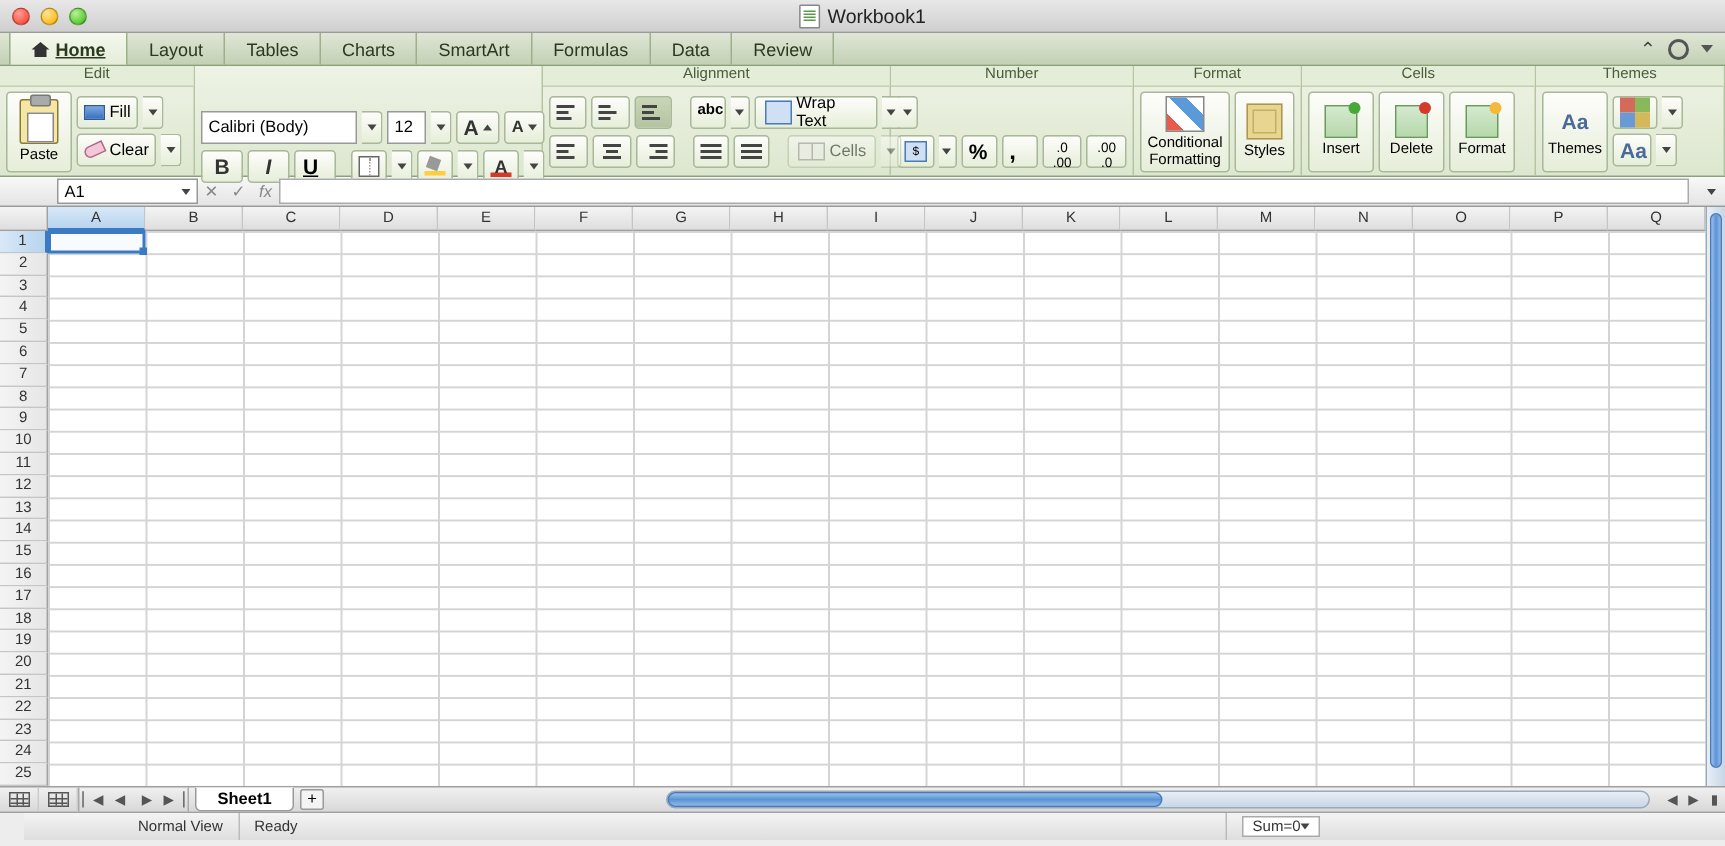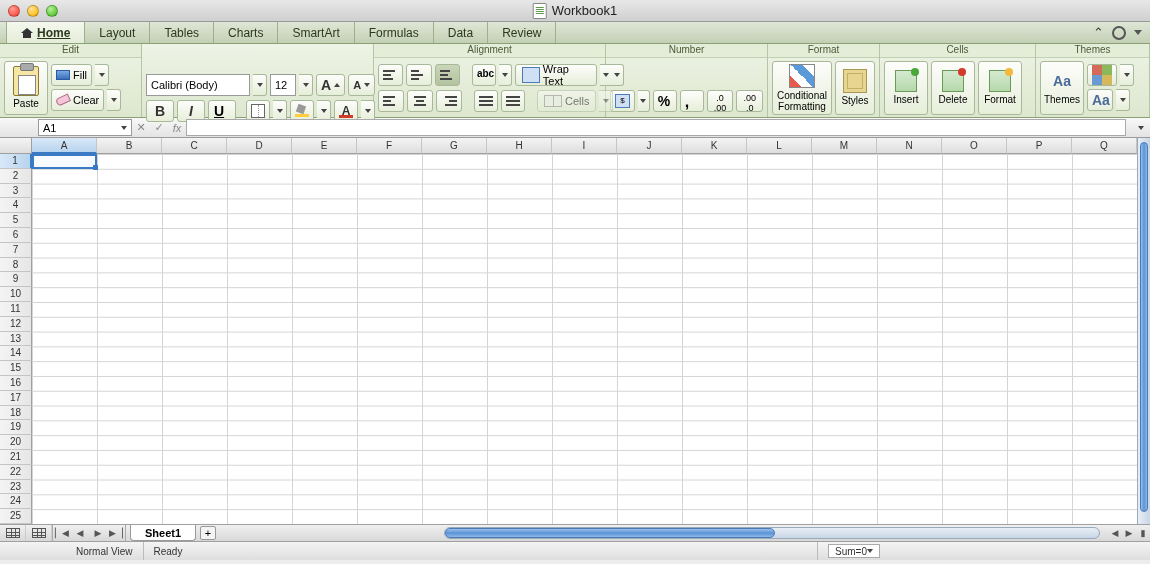--- a/index.html
+++ b/index.html
@@ -121,21 +121,21 @@
 .vgrid::after{content:"";position:absolute;left:0;right:0;top:3px;border-top:1px solid #555;box-shadow:0 3px #555;}
 .navbtns{display:flex;height:100%;border-right:1px solid #aaa;}
 .nbtn{width:18px;display:flex;align-items:center;justify-content:center;font-size:9px;color:#555;}
 .sheettab{height:16px;padding:0 14px;background:#fff;border:1px solid #999;border-top:none;border-radius:0 0 4px 4px;font-size:11px;font-weight:bold;display:flex;align-items:center;margin-left:4px;}
 .addsheet{width:16px;height:14px;border:1px solid #999;border-radius:2px;margin-left:4px;text-align:center;font-size:11px;line-height:12px;background:#f4f4f4;}
 .hscroll{flex:1;margin:0 8px;height:12px;background:linear-gradient(#e8eef5,#c8d6e6);border:1px solid #9ab;border-radius:6px;position:relative;}
 .hthumb{position:absolute;left:0;top:0;bottom:0;width:330px;background:linear-gradient(#9cc0ea,#5a94d8,#8fb8e5);border:1px solid #4a7ab8;border-radius:6px;}
 .harrow{width:14px;font-size:9px;color:#555;text-align:center;}
 
 
-.status{height:18px;background:linear-gradient(#f4f4f4,#dedede);display:flex;align-items:center;font-size:10px;color:#333;}
+.status{height:18px;background:linear-gradient(#f4f4f4,#dedede);display:flex;align-items:center;font-size:10px;color:#333;margin-left:16px;}
 .spane{padding:0 10px;border-right:1px solid #bbb;height:100%;display:flex;align-items:center;}
 .spane.wide{flex:1;justify-content:flex-start;}
 .sumbox{border:1px solid #aaa;background:#fff;height:14px;padding:0 6px;display:flex;align-items:center;}
 </style>
 </head>
 <body>
 
 <div class="titlebar">
   <div class="traffic">
     <div class="tl r"></div>
@@ -162,21 +162,21 @@
   <div class="tab">Review</div>
   <div class="tabright">
     <span style="font-size:13px;">⌃</span>
     <span class="gear"></span>
     <span class="caret"></span>
   </div>
 </div>
 
 <div class="ribbon">
 
-  <div class="group" style="width:142px">
+  <div class="group" style="width:130px">
     <div class="glabel">Edit</div>
     <div class="gbody">
       <div class="btn big">
         <span class="ico paste"></span>
         <span>Paste</span>
       </div>
       <div class="col">
         <div class="row">
           <div class="btn sm">
               <span class="ico fill"></span>

